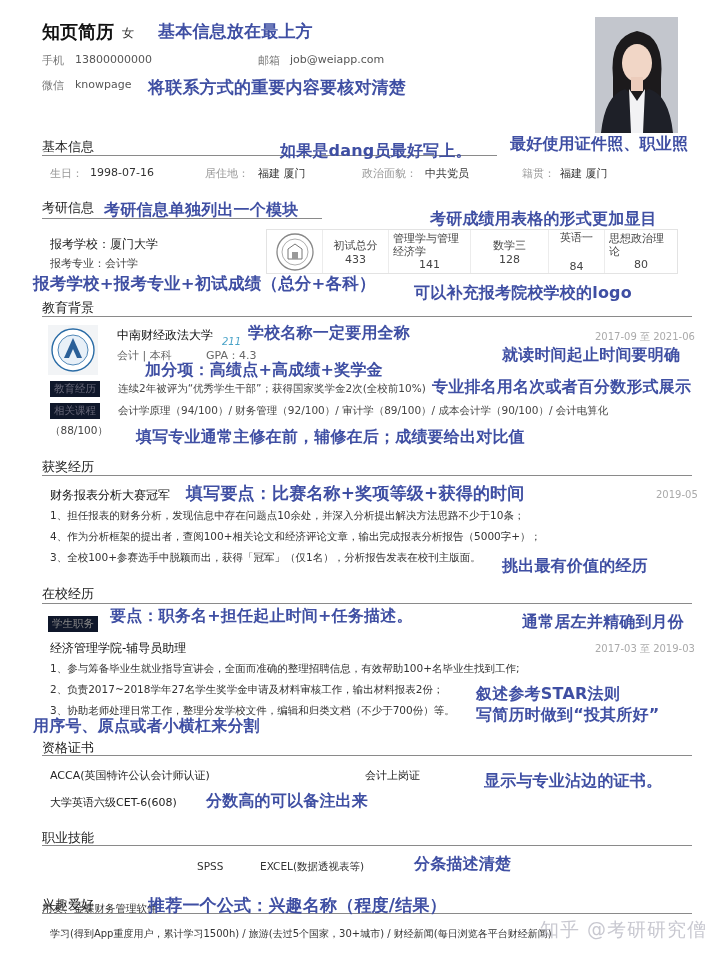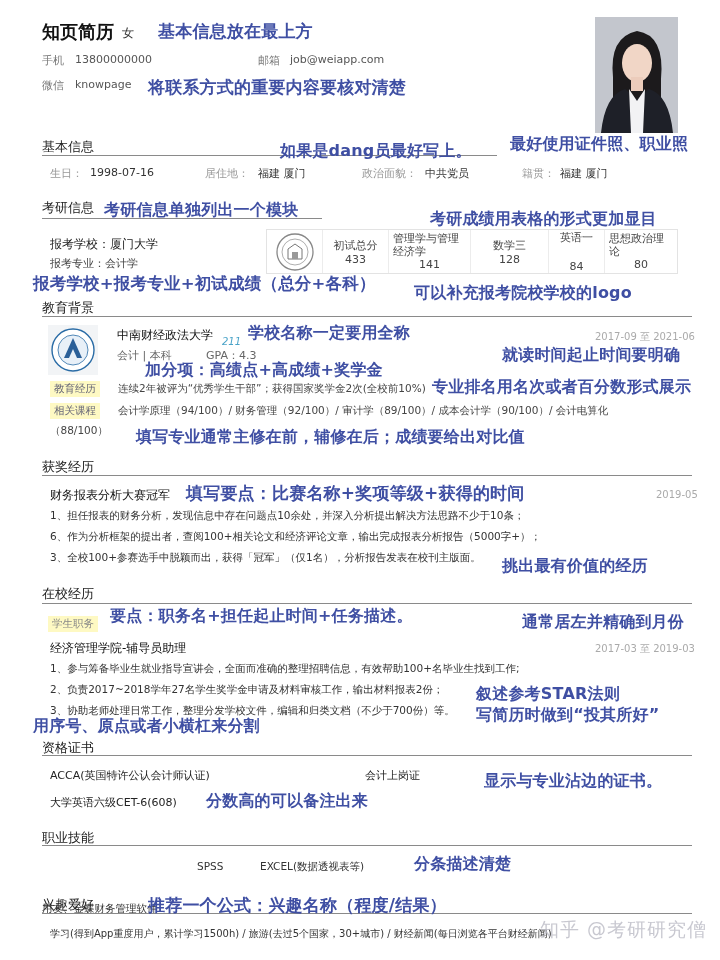--- a/index.html
+++ b/index.html
@@ -6,21 +6,21 @@
   html, body { width: 720px; height: 960px; background: #ffffff; overflow: hidden; }
   body { position: relative; font-family: "DejaVu Sans", "Liberation Sans", sans-serif; color: #222; }
   .abs { position: absolute; white-space: nowrap; }
   .note { position: absolute; white-space: nowrap; color: #3f4fa3; font-weight: bold; font-size: 16px; letter-spacing: 0.2px; }
   .sec-title { position: absolute; font-size: 13px; color: #222; font-weight: 500; }
   .sec-line { position: absolute; left: 42px; width: 650px; height: 1px; background: #8a8a8a; }
   .label-grey { color: #999; }
   .small { font-size: 11px; }
   .tiny { font-size: 10px; }
   .date { color: #aaa; font-size: 10px; }
-  .tag { position: absolute; background: #fef9c3; color: #667; font-size: 10.5px; padding: 1px 4px; }
+  .tag { position: absolute; background: #0f172a; color: #667; font-size: 10.5px; padding: 1px 4px; }
   .score-table { position: absolute; left: 266px; top: 229px; height: 45px; display: flex; border: 1px solid #e3e3e3; }
   .score-table .cell { border-right: 1px solid #ececec; font-size: 11px; color: #444; display: flex; flex-direction: column; justify-content: center; text-align: center; padding: 0 4px; }
   .score-table .cell:last-child { border-right: none; justify-content: center; }
   .photo { position: absolute; left: 595px; top: 17px; width: 83px; height: 116px; background: linear-gradient(#c9ccd3, #b5b8c0); overflow: hidden; }
 </style>
 </head>
 <body>
 
 <div class="abs" style="left:42px;top:20px;font-size:18px;font-weight:600;color:#111;">知页简历</div>
 <div class="abs" style="left:122px;top:25px;font-size:12px;color:#333;">女</div>
@@ -133,21 +133,21 @@
 <div class="note" style="left:136px;top:427px;">填写专业通常主修在前，辅修在后；成绩要给出对比值</div>
 
 <div class="sec-title" style="left:42px;top:458px;">获奖经历</div>
 <div class="sec-line" style="top:475px;"></div>
 
 <div class="abs" style="left:50px;top:487px;font-size:12px;color:#111;font-weight:500;">财务报表分析大赛冠军</div>
 <div class="note" style="left:186px;top:482px;font-size:17px;">填写要点：比赛名称+奖项等级+获得的时间</div>
 <div class="abs date" style="left:656px;top:489px;">2019-05</div>
 
 <div class="abs tiny" style="left:50px;top:509px;color:#333;font-size:10.5px;">1、担任报表的财务分析，发现信息中存在问题点10余处，并深入分析提出解决方法思路不少于10条；</div>
-<div class="abs tiny" style="left:50px;top:530px;color:#333;font-size:10.5px;">6、作为分析框架的提出者，查阅100+相关论文和经济评论文章，输出完成报表分析报告（5000字+）；</div>
+<div class="abs tiny" style="left:50px;top:530px;color:#333;font-size:10.5px;">4、作为分析框架的提出者，查阅100+相关论文和经济评论文章，输出完成报表分析报告（5000字+）；</div>
 <div class="abs tiny" style="left:50px;top:551px;color:#333;font-size:10.5px;">3、全校100+参赛选手中脱颖而出，获得「冠军」（仅1名），分析报告发表在校刊主版面。</div>
 <div class="note" style="left:502px;top:556px;">挑出最有价值的经历</div>
 
 <div class="sec-title" style="left:42px;top:585px;">在校经历</div>
 <div class="sec-line" style="top:603px;"></div>
 
 <div class="tag" style="left:48px;top:616px;color:#888;">学生职务</div>
 <div class="note" style="left:110px;top:606px;">要点：职务名+担任起止时间+任务描述。</div>
 <div class="note" style="left:522px;top:612px;">通常居左并精确到月份</div>
 

